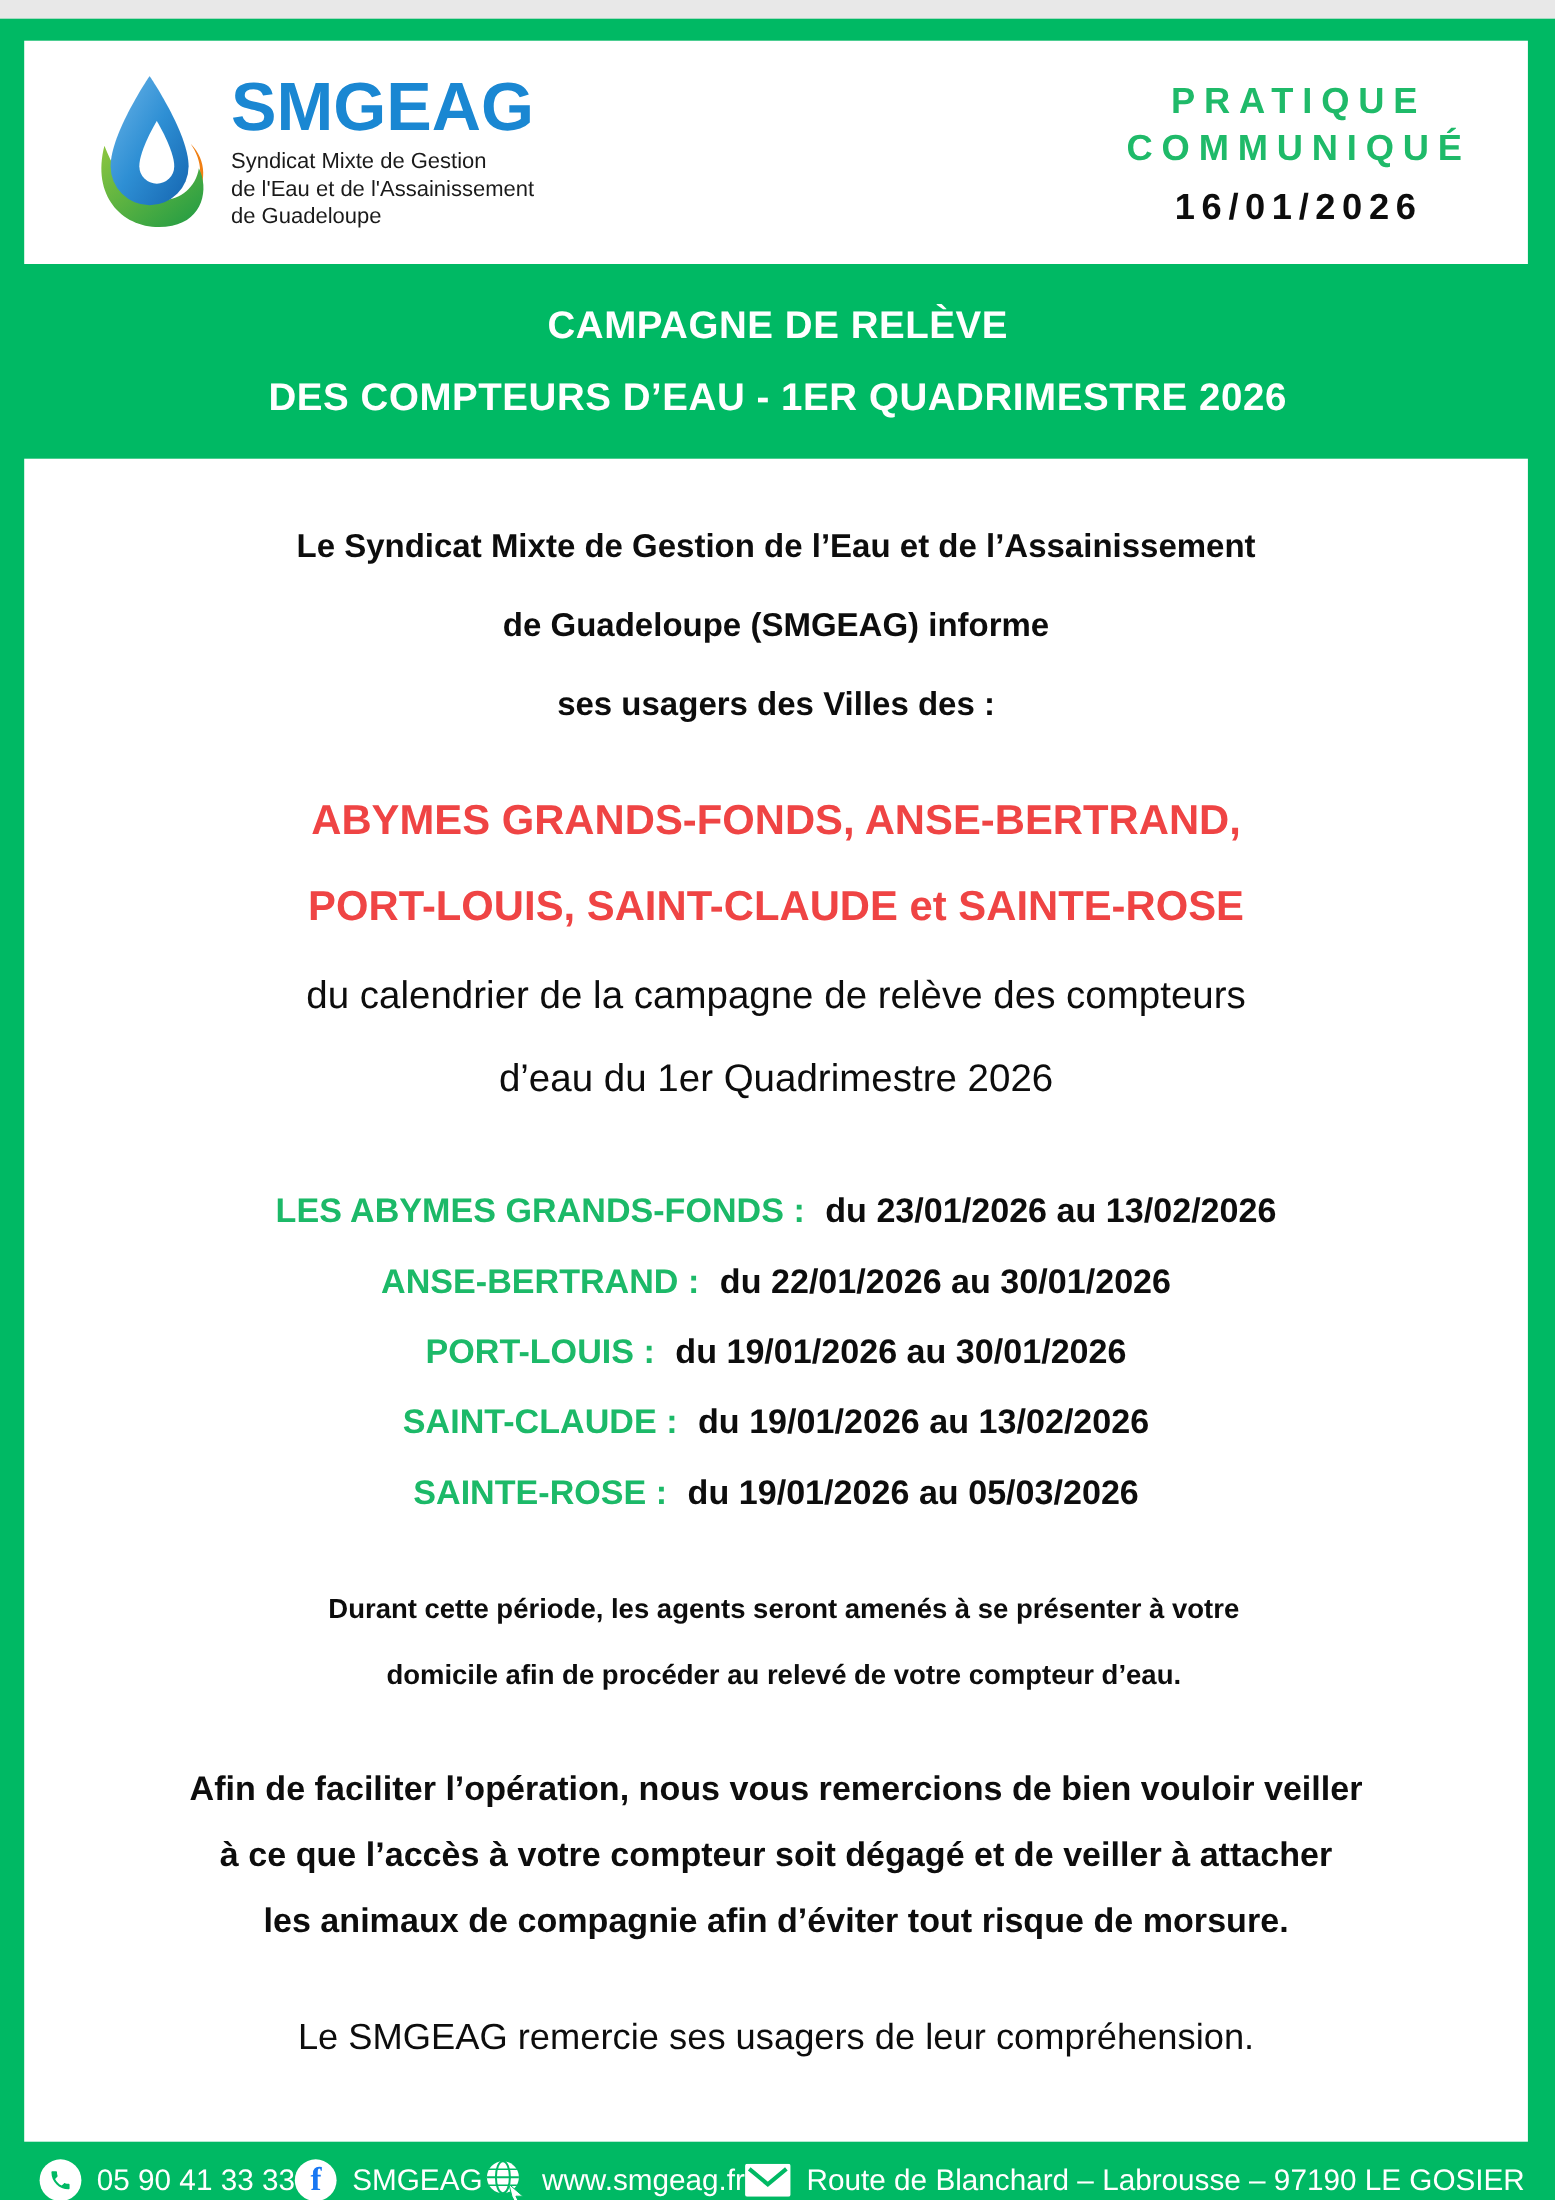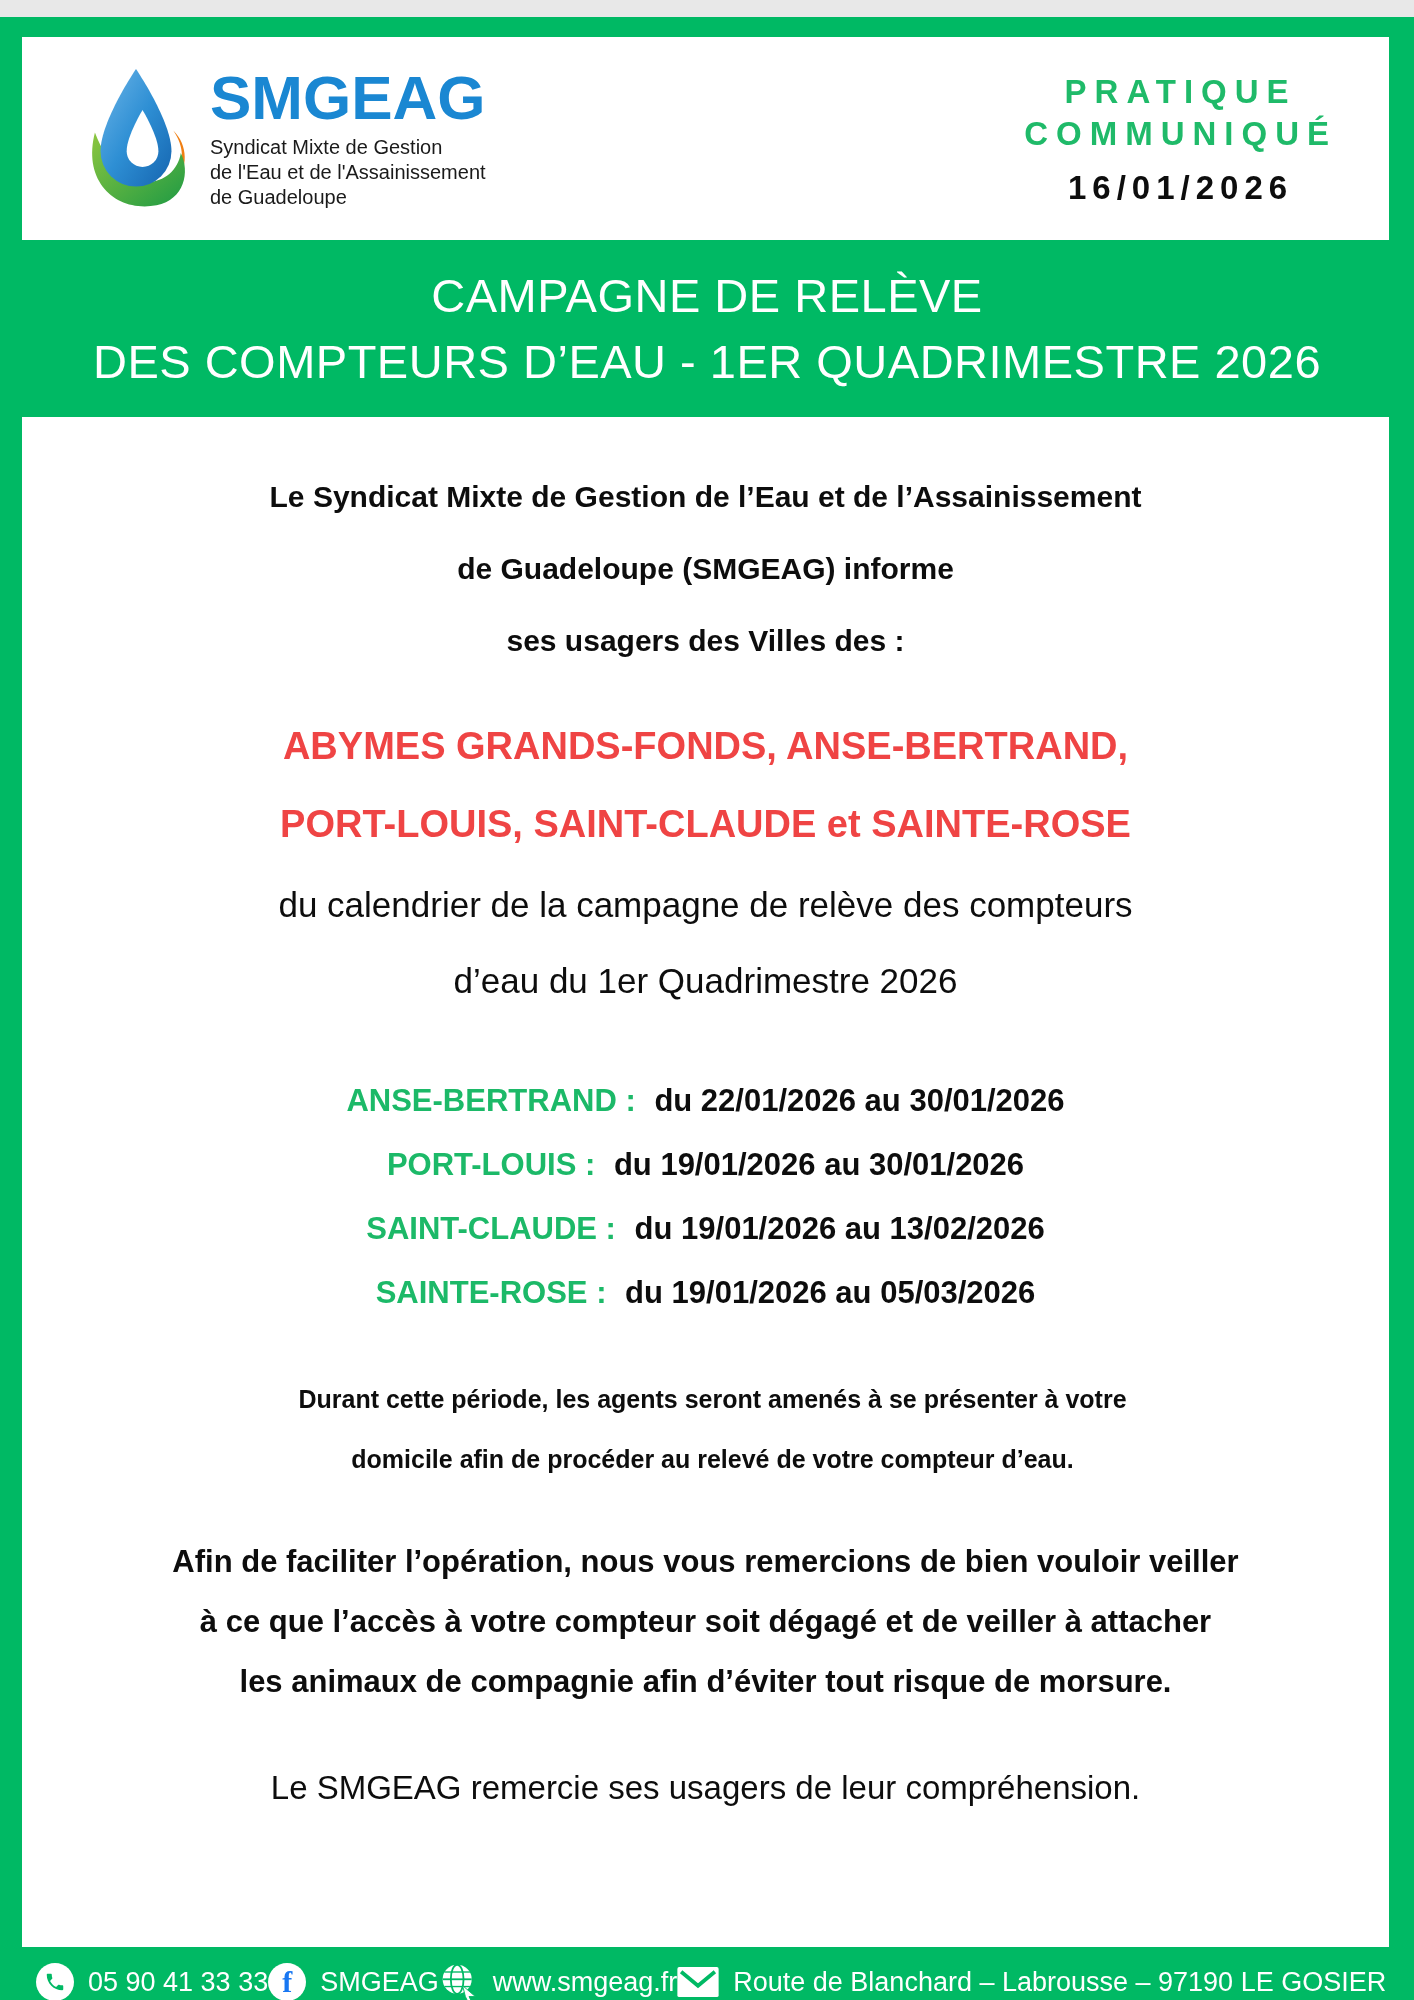--- a/index.html
+++ b/index.html
@@ -31,21 +31,21 @@
   }
   .header-date{
     color:#0d0d0d;font-weight:bold;font-size:33px;letter-spacing:6px;margin-top:14px;
   }
   
   .banner{
     position:absolute;top:223px;left:0;width:100%;height:177px;
     display:flex;flex-direction:column;justify-content:center;align-items:center;
     color:#ffffff;text-align:center;
   }
-  .banner-line{font-weight:normal;font-size:47px;line-height:66px;letter-spacing:0.5px;}
+  .banner-line{font-weight:bold;font-size:35px;line-height:66px;letter-spacing:0.5px;}
   
   .content{
     position:absolute;top:400px;left:22px;width:1367px;height:1530px;
     background:#ffffff;text-align:center;box-sizing:border-box;
     color:#0d0d0d;
   }
   .intro{margin-top:44px;}
   .intro div{font-weight:bold;font-size:30px;line-height:72px;}
   .cities{margin-top:30px;color:#ef4444;}
   .cities div{font-weight:bold;font-size:38px;line-height:78px;}
@@ -135,20 +135,24 @@
       <div>PORT-LOUIS, SAINT-CLAUDE et SAINTE-ROSE</div>
     </div>
 
     <div class="calendar">
       <div>du calendrier de la campagne de relève des compteurs</div>
       <div>d’eau du 1er Quadrimestre 2026</div>
     </div>
 
     <div class="schedule">
       <div class="schedule-row">
+        <span class="city">LES ABYMES GRANDS-FONDS :</span>
+        <span class="dates">du 23/01/2026 au 13/02/2026</span>
+      </div>
+      <div class="schedule-row">
         <span class="city">ANSE-BERTRAND :</span>
         <span class="dates">du 22/01/2026 au 30/01/2026</span>
       </div>
       <div class="schedule-row">
         <span class="city">PORT-LOUIS :</span>
         <span class="dates">du 19/01/2026 au 30/01/2026</span>
       </div>
       <div class="schedule-row">
         <span class="city">SAINT-CLAUDE :</span>
         <span class="dates">du 19/01/2026 au 13/02/2026</span>

